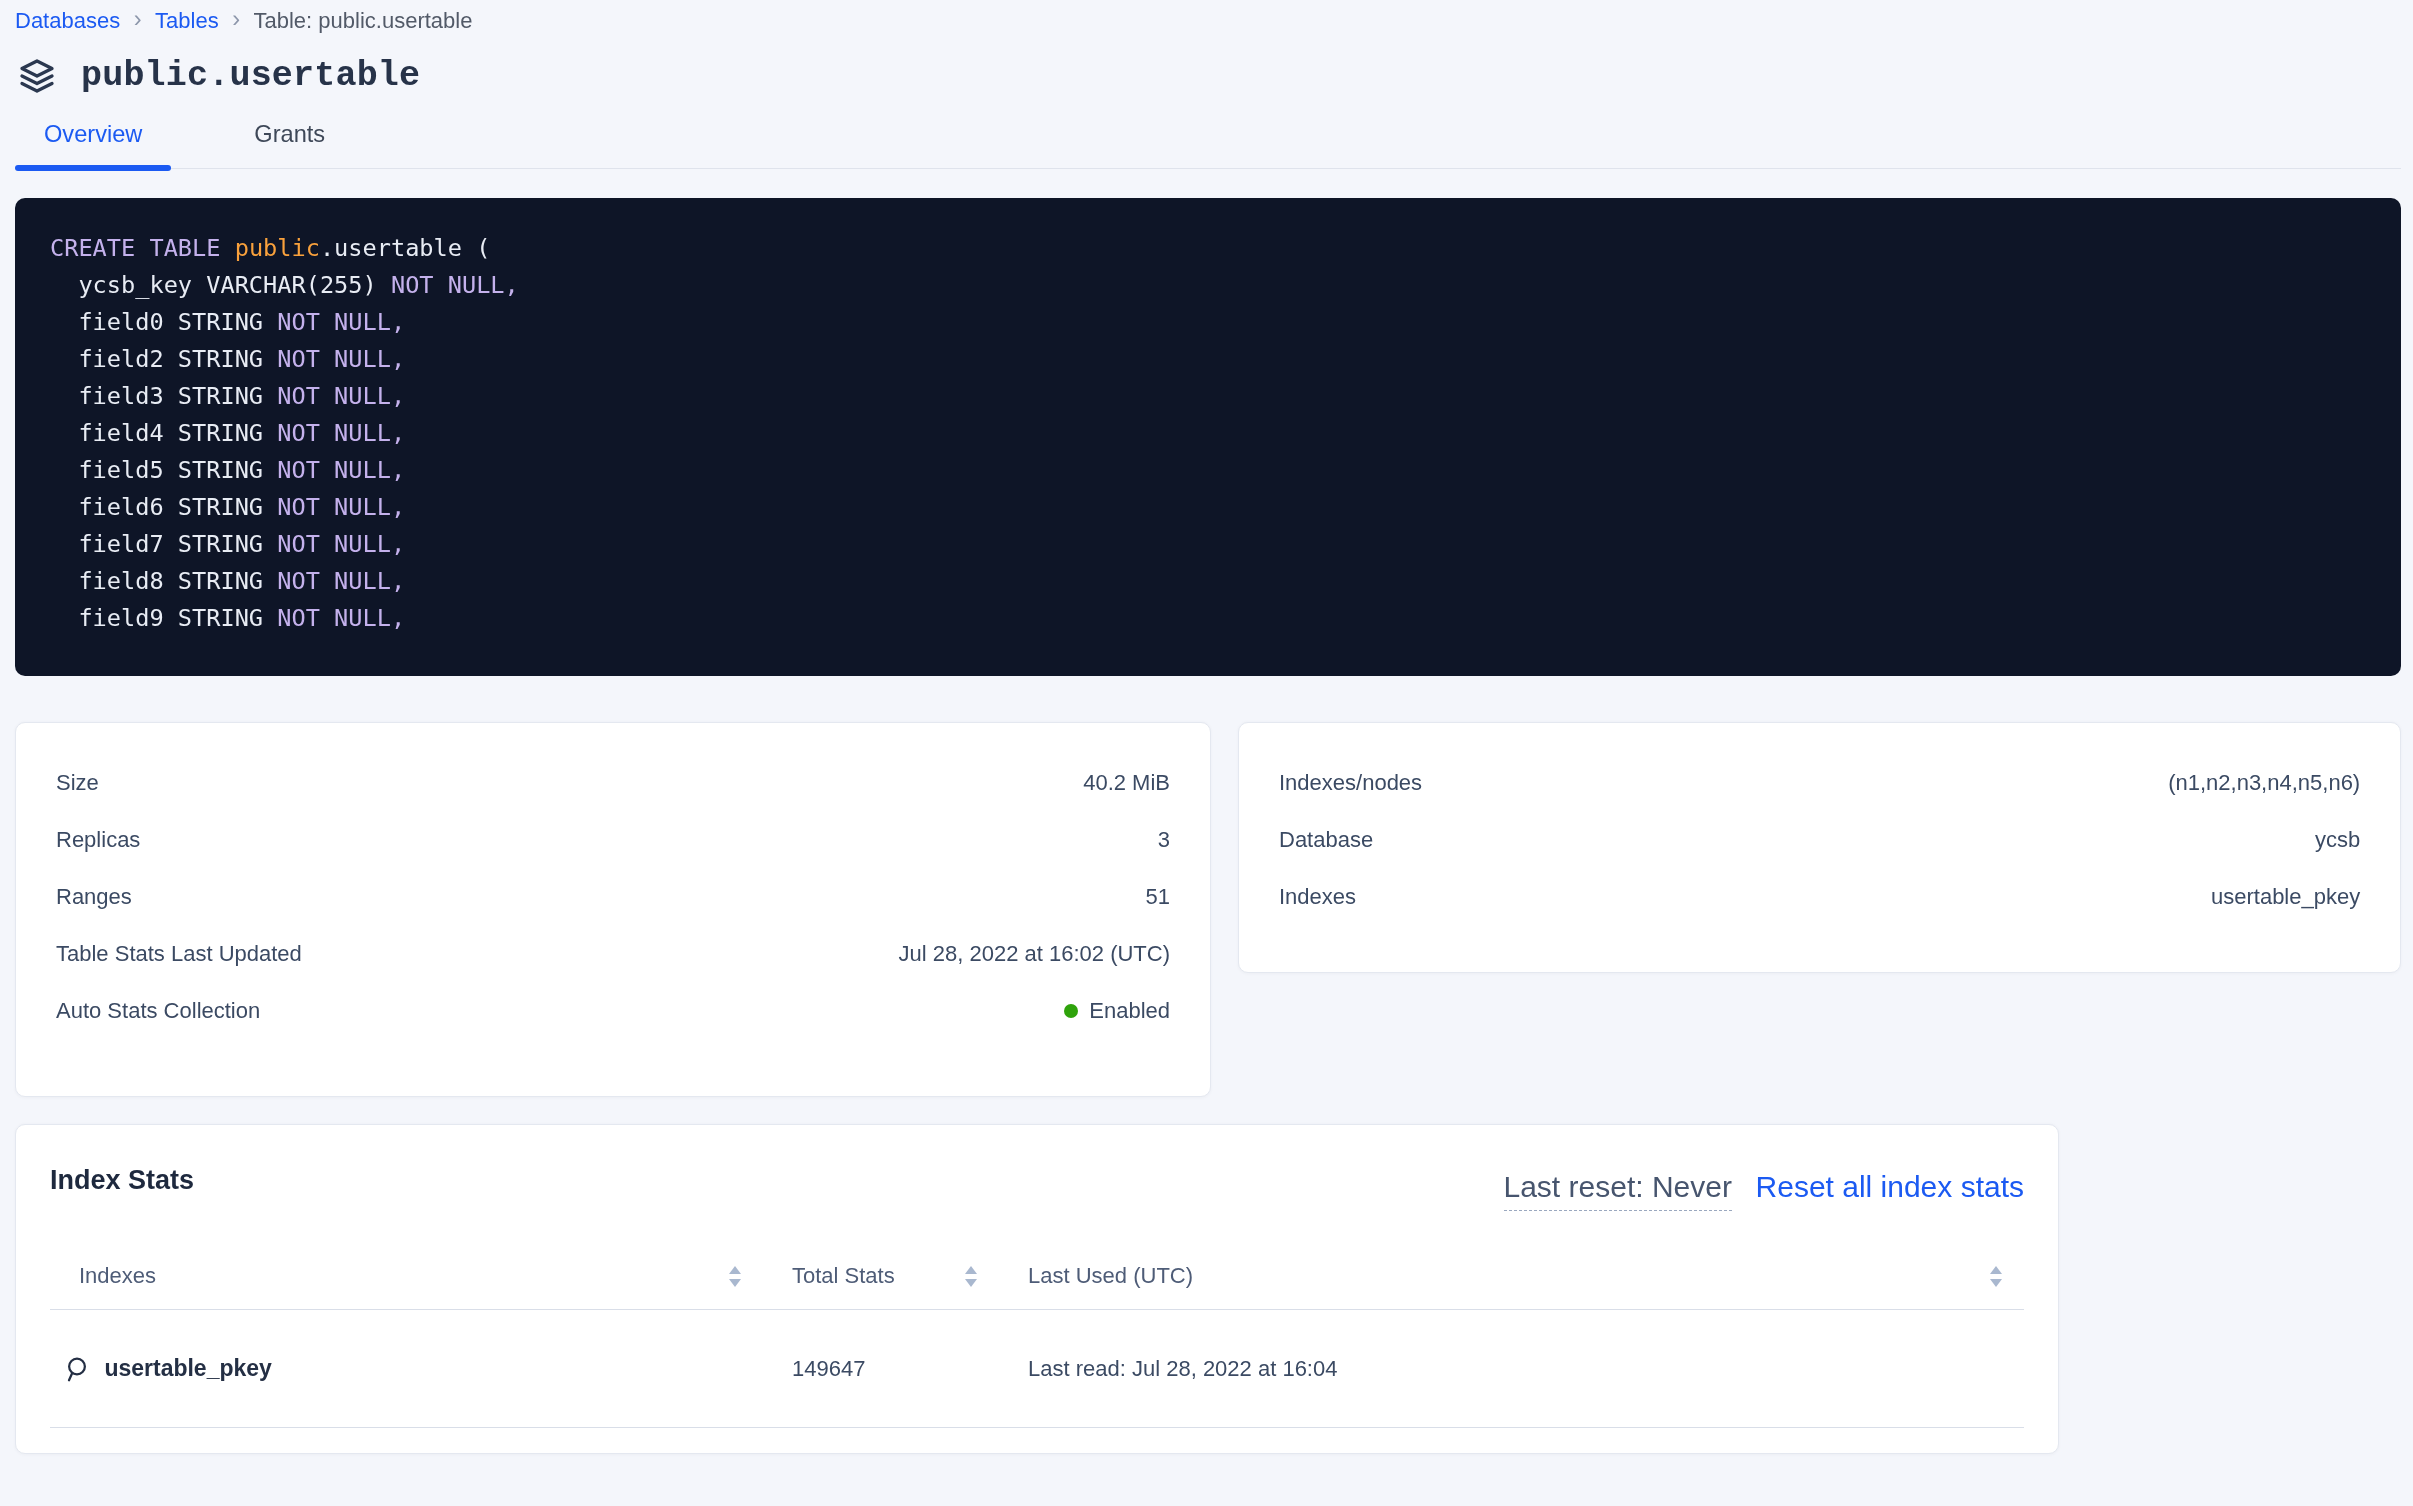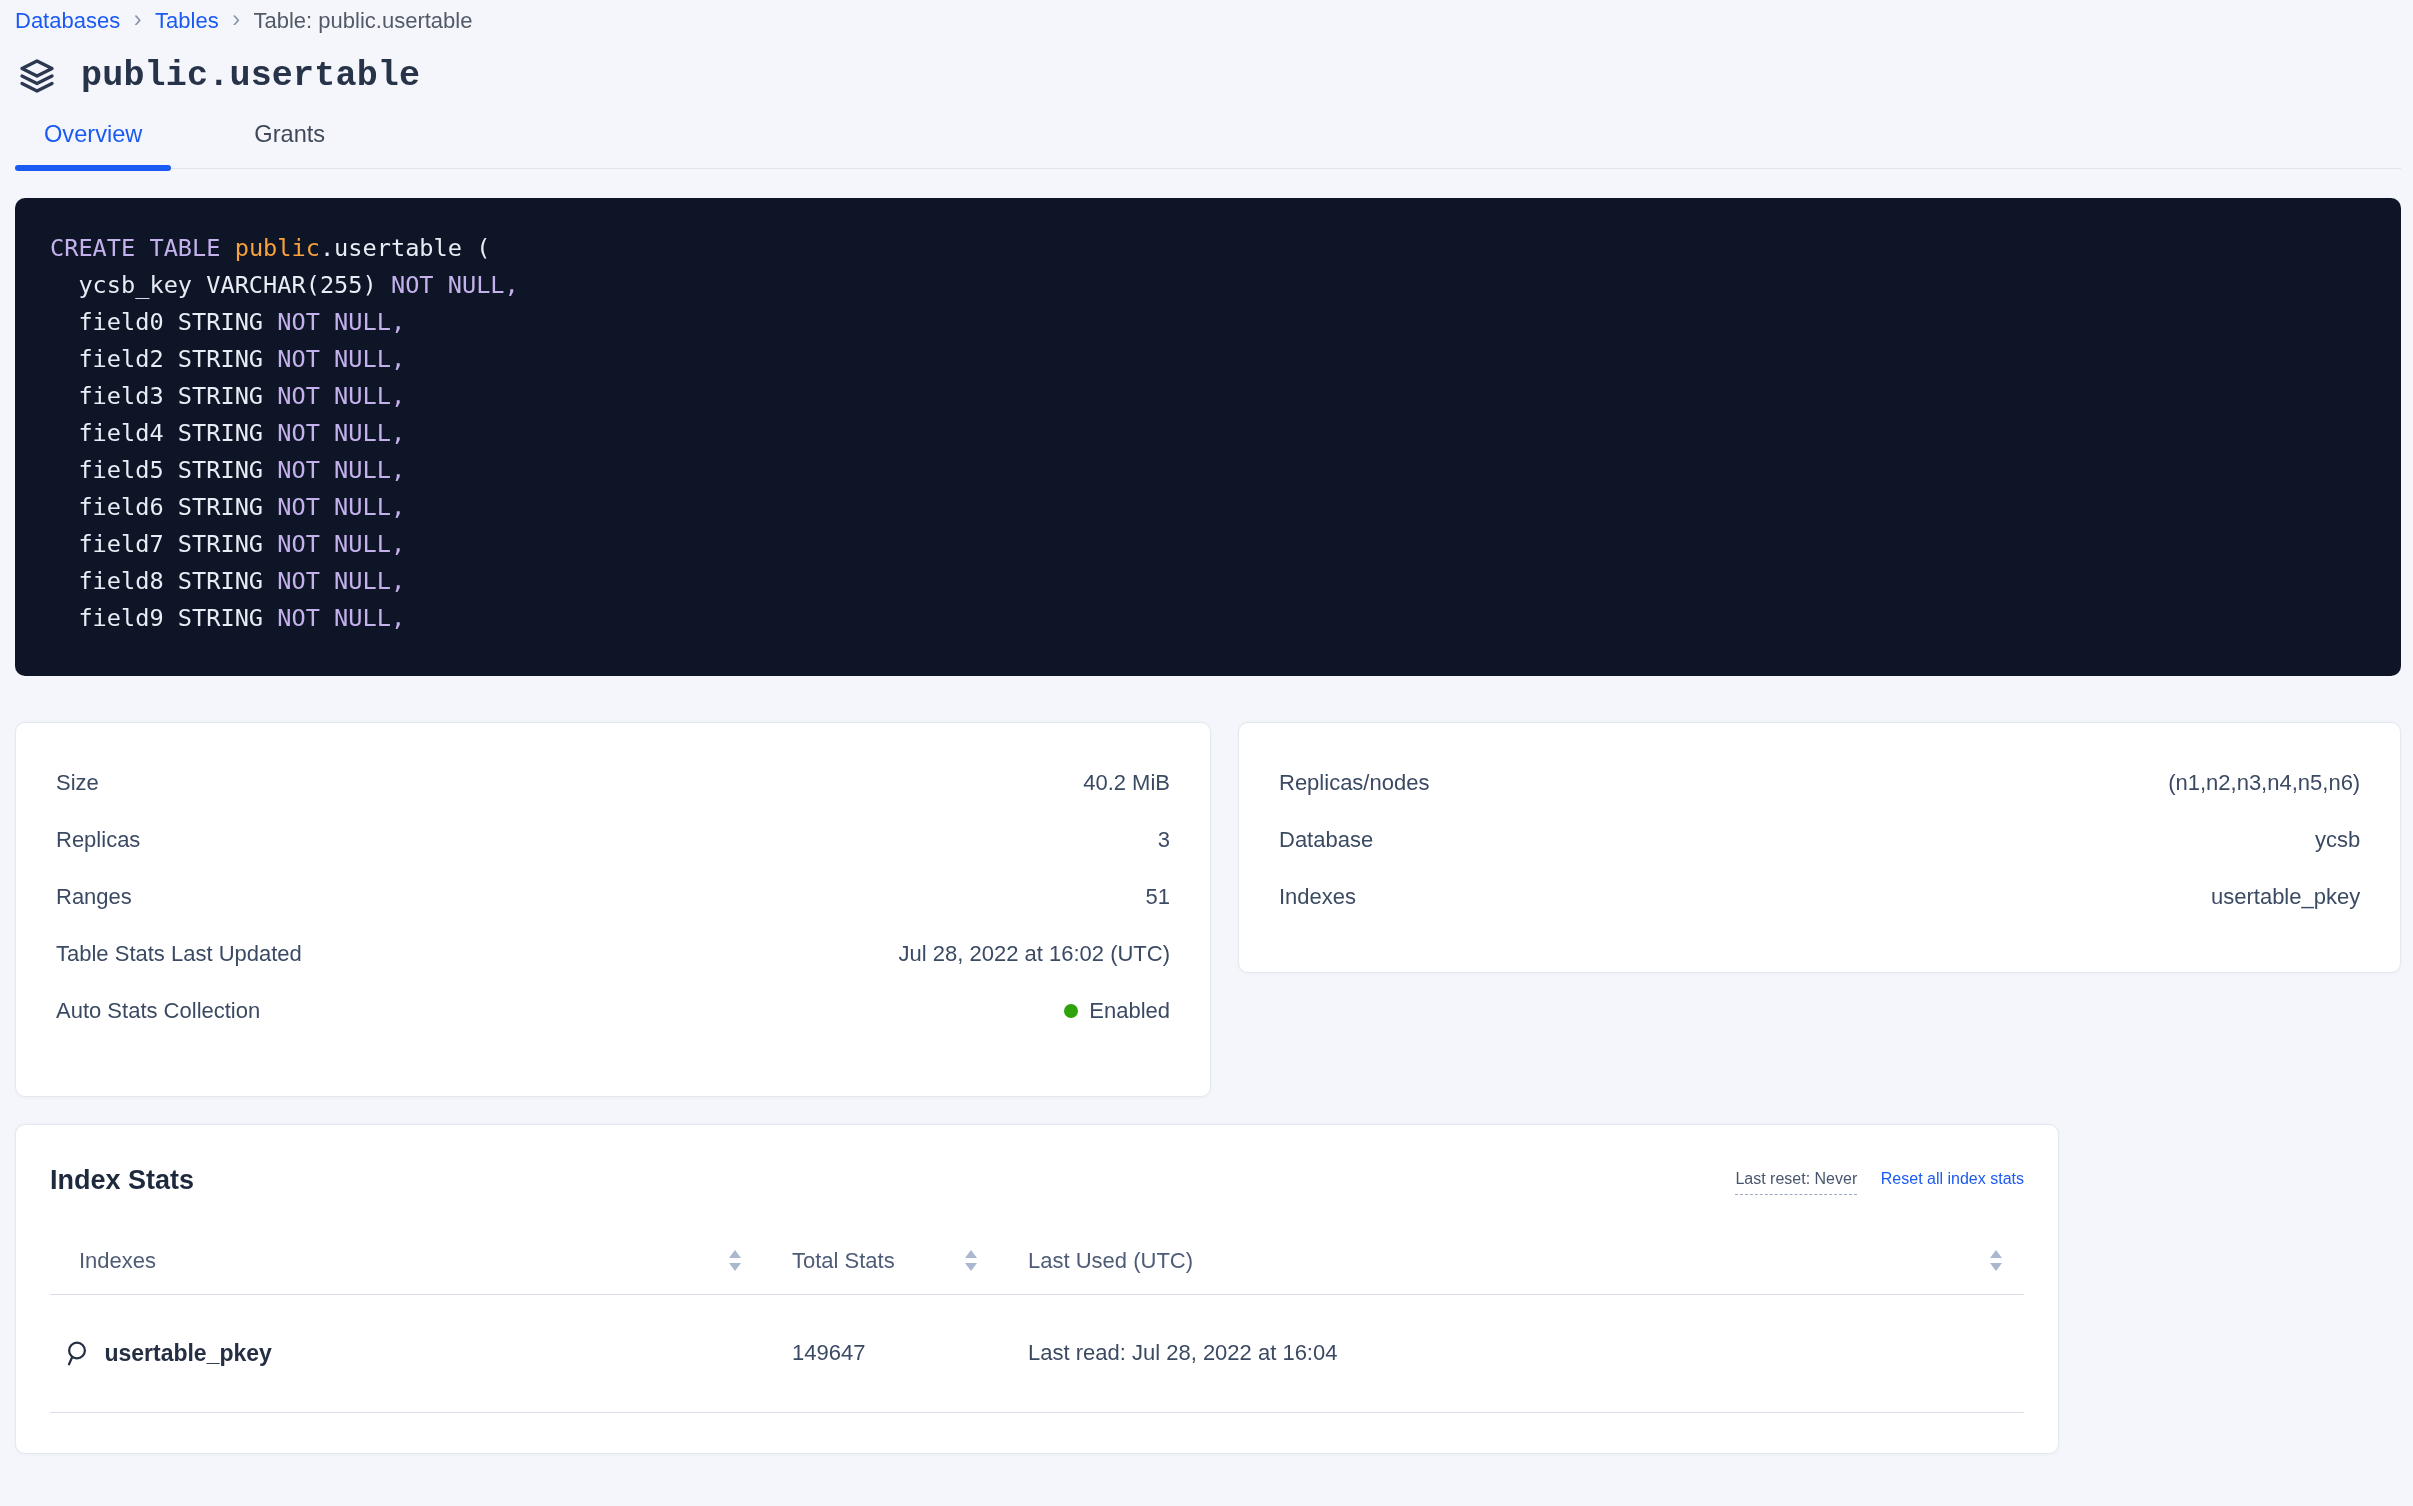--- a/index.html
+++ b/index.html
@@ -62,21 +62,21 @@
   .right-card{flex:1;height:251px;padding:32px 40px;}
   .stat-row{height:57px;display:flex;align-items:center;justify-content:space-between;font-size:22px;}
   .stat-label{color:var(--text-slate);}
   .stat-value{color:var(--text-slate);display:flex;align-items:center;}
   .dot{width:14.3px;height:14.3px;border-radius:50%;background:var(--status-green);display:inline-block;margin-right:11px;}
 
   
   .index-card{margin-top:27px;width:2044px;height:330px;padding:40px 34px 0;}
   .index-header{display:flex;justify-content:space-between;align-items:flex-start;}
   .index-title{font-size:27px;font-weight:700;color:#1e293e;margin:0;}
-  .index-controls{display:flex;align-items:baseline;gap:23.6px;font-size:16px;padding-top:5px;text-align:right;}
+  .index-controls{display:flex;align-items:baseline;gap:23.6px;font-size:30px;padding-top:5px;text-align:right;}
   .last-reset{color:#47556e;border-bottom:1.7px dashed #9aa8bf;padding-bottom:6.7px;}
   .reset-link{color:var(--accent-blue);cursor:pointer;text-decoration:none;}
 
   .thead{display:flex;align-items:center;margin-top:32px;height:67px;
     border-bottom:1.7px solid var(--divider);color:var(--text-header);font-size:22px;}
   .th{display:flex;align-items:center;justify-content:space-between;padding:0 22px 0 29px;height:100%;}
   .col1{width:713px;}
   .col2{width:236px;}
   .col3{flex:1;}
   .sort{display:flex;flex-direction:column;align-items:center;gap:5px;cursor:pointer;}
@@ -172,21 +172,21 @@
             <span class="stat-value">
               <span class="dot"></span>
               <span>Enabled</span>
             </span>
           </div>
         </div>
     </section>
     <section class="card right-card">
       <div id="right-rows">
           <div class="stat-row">
-            <span class="stat-label">Replicas/nodes</span>
+            <span class="stat-label">Indexes/nodes</span>
             <span class="stat-value">
               <span>(n1,n2,n3,n4,n5,n6)</span>
             </span>
           </div>
           <div class="stat-row">
             <span class="stat-label">Database</span>
             <span class="stat-value">
               <span>ycsb</span>
             </span>
           </div>

